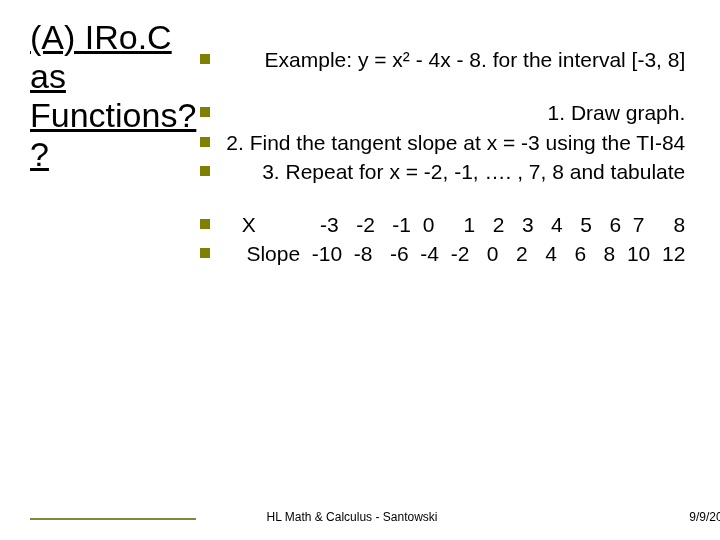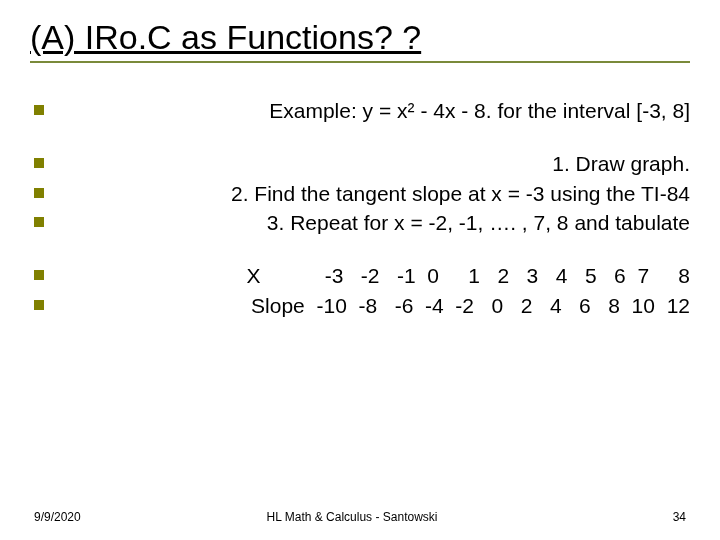--- a/index.html
+++ b/index.html
@@ -11,21 +11,21 @@
     background: #fff;
     color: #000;
   }
   .slide {
     box-sizing: border-box;
     width: 720px;
     height: 540px;
     padding: 18px 30px 14px 30px;
     position: relative;
     display: flex;
-    flex-direction: column;
+    flex-direction: row;
   }
   .title {
     font-size: 34px;
     font-weight: 400;
     text-decoration: underline;
     padding-bottom: 4px;
     margin: 0 0 6px 0;
     border-bottom: 2px solid #7a8a3a;
     line-height: 1.15;
   }

